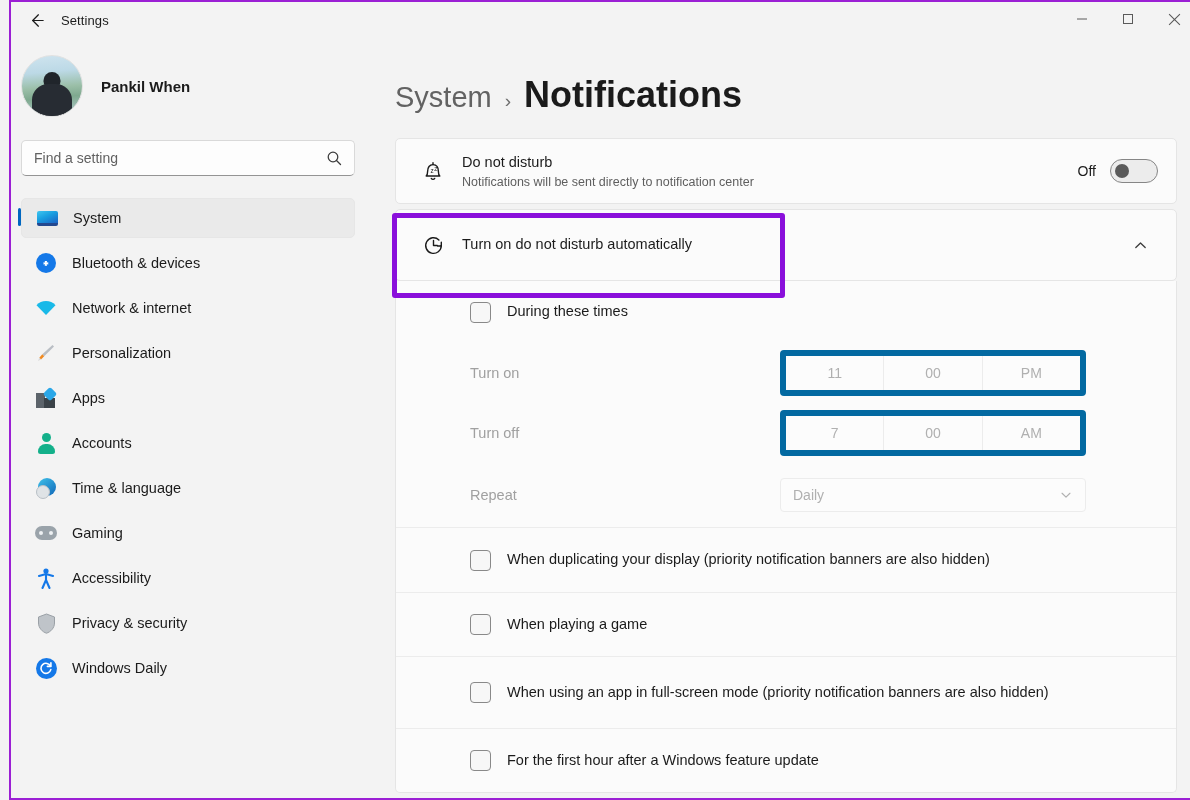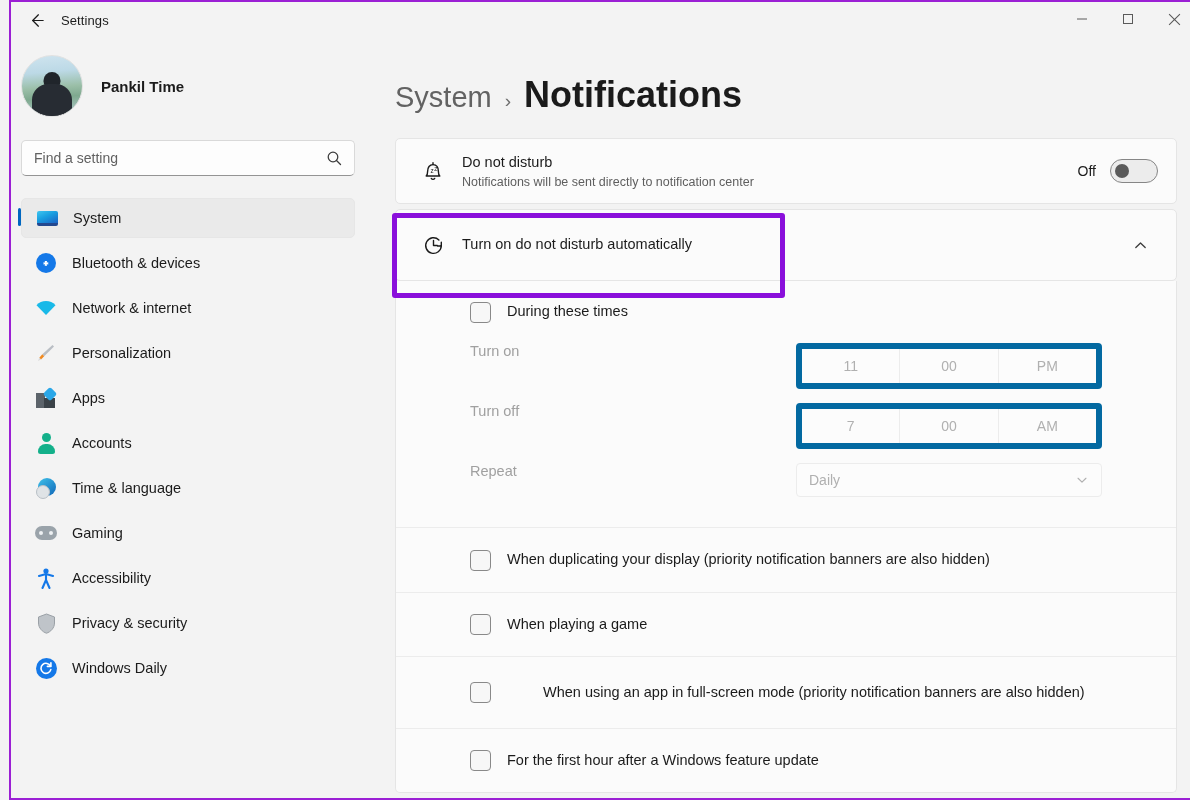--- a/index.html
+++ b/index.html
@@ -315,24 +315,23 @@
     width: 21px; height: 21px;
     border: 1.3px solid #898989;
     border-radius: 4px;
     background: #f7f7f7;
     flex-shrink: 0;
     margin-right: 16px;
   }
   .check-label { font-size: 14.5px; color: #1b1b1b; line-height: 1.45; }
 
   .time-row {
-    display: flex; align-items: flex-start;
+    display: flex; align-items: center;
     padding: 0 18px 0 74px;
     min-height: 60px;
-    gap: 16px;
   }
   .time-label {
     font-size: 14.5px;
     color: #a0a0a0;
     width: 310px;
     flex-shrink: 0;
   }
   .time-picker {
     display: flex;
     width: 306px;
@@ -396,21 +395,21 @@
       </div>
     </div>
   </div>
 
   <div class="body-row">
 
     <div class="sidebar">
 
       <div class="profile">
         <div class="avatar"></div>
-        <div class="profile-name">Pankil Time</div>
+        <div class="profile-name">Pankil When</div>
       </div>
 
       <div class="search-wrap">
         <input class="search-input" type="text" placeholder="Find a setting" style="">
         <span class="search-icon">
           <svg width="16" height="16" viewBox="0 0 16 16" fill="none" stroke="#3b3b3b" stroke-width="1.25">
             <circle cx="7" cy="7" r="4.8"></circle>
               <path d="M10.5 10.5 L14.5 14.5" stroke-linecap="round"></path>
           </svg>
         </span>
@@ -618,21 +617,21 @@
           <div class="sub-row" style="border-top:0;">
             <span class="checkbox"></span>
             <span class="check-label">When duplicating your display (priority notification banners are also hidden)</span>
           </div>
 
           <div class="sub-row">
             <span class="checkbox"></span>
             <span class="check-label">When playing a game</span>
           </div>
 
-          <div class="sub-row" style="min-height:72px; padding-right:76px;gap:36px;">
+          <div class="sub-row" style="min-height:72px; padding-right:76px;">
             <span class="checkbox"></span>
             <span class="check-label">When using an app in full-screen mode (priority notification banners are also hidden)</span>
           </div>
 
           <div class="sub-row">
             <span class="checkbox"></span>
             <span class="check-label">For the first hour after a Windows feature update</span>
           </div>
 
         </div>

